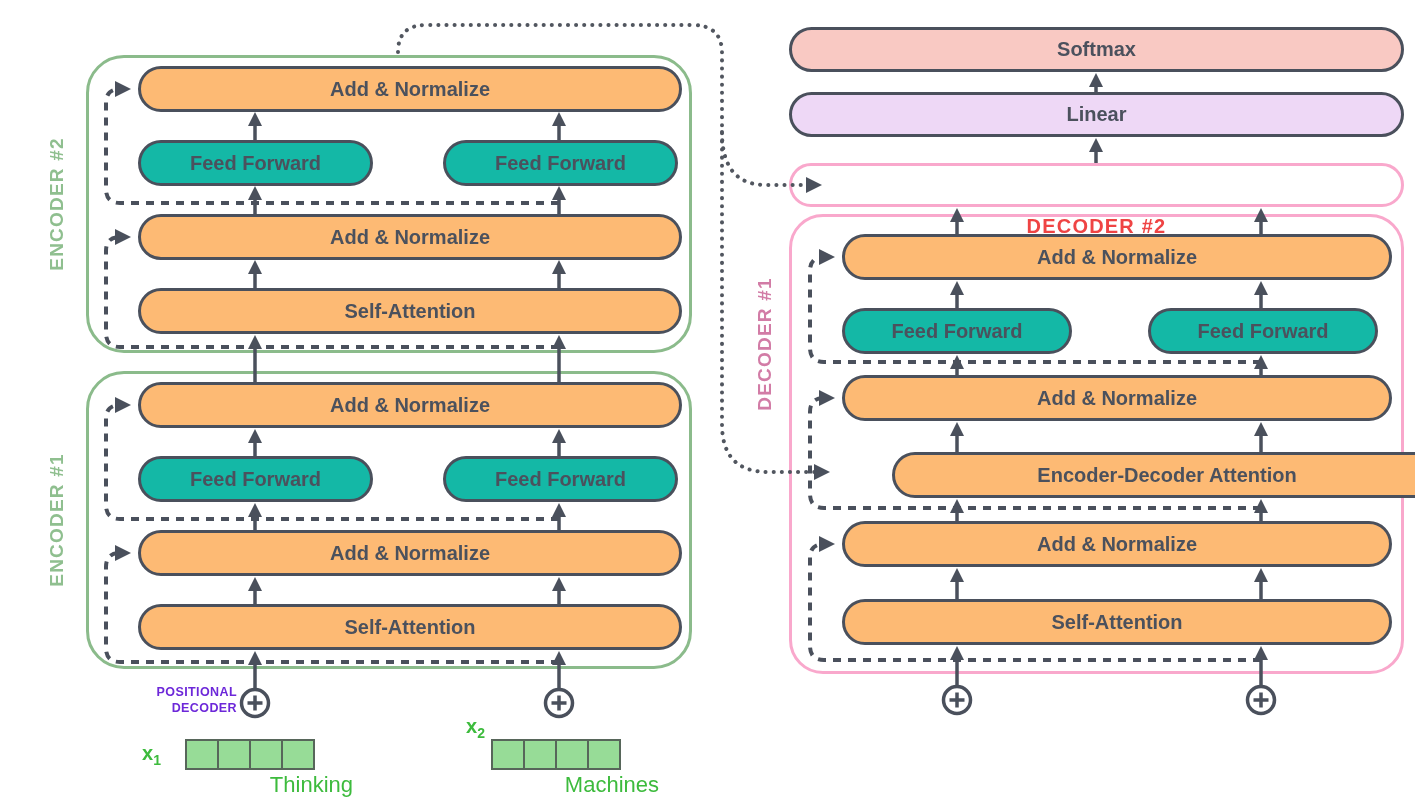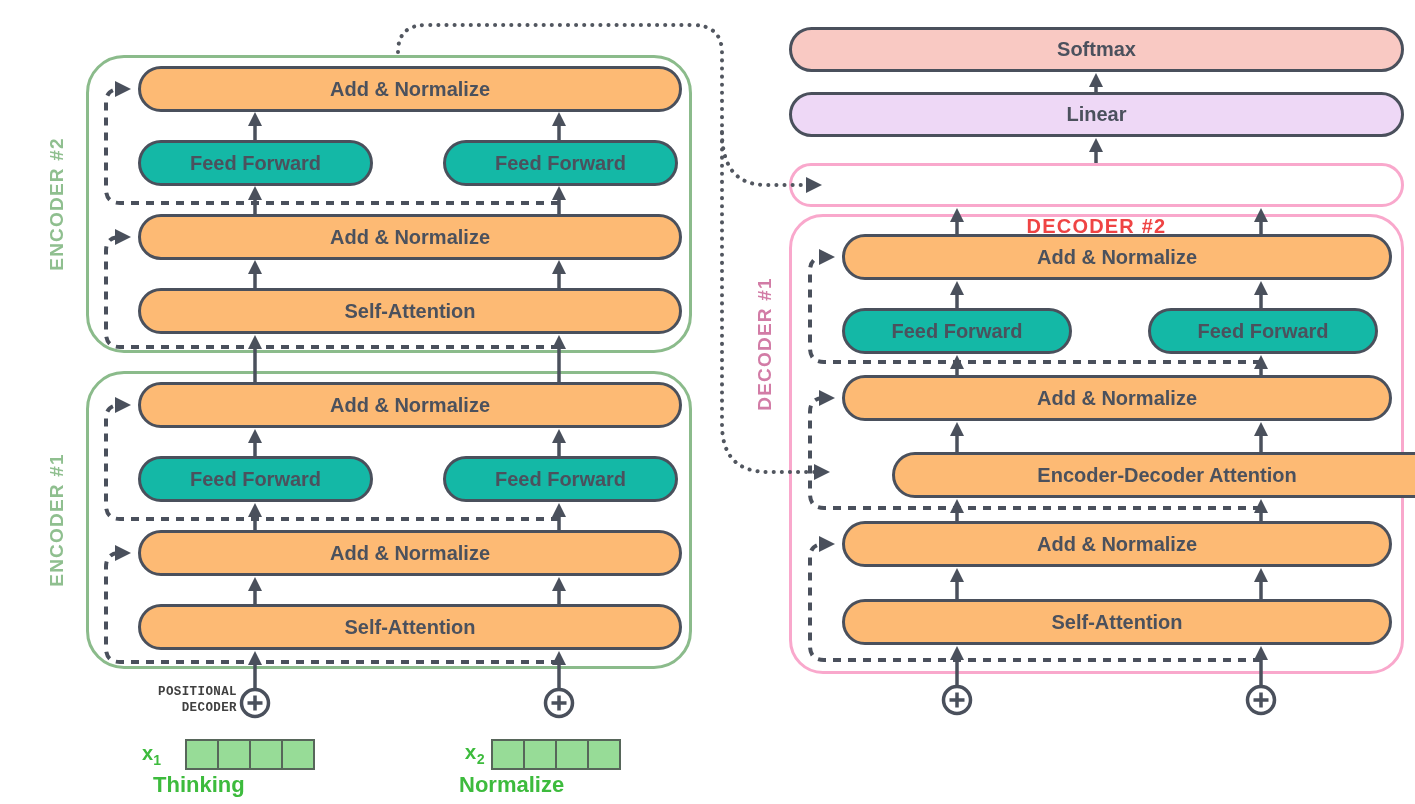--- a/index.html
+++ b/index.html
@@ -25,33 +25,33 @@
   }
   .enc-label{color:#8fbf8f;}
   .dec-label{color:#d27ca6;}
   .dec2-text{
     position:absolute;left:789px;top:163px;width:615px;height:44px;
     display:flex;align-items:center;justify-content:center;
     color:#ef4444;font-size:20px;font-weight:600;letter-spacing:1.2px;margin-top:41px;
   }
   .pos-label{
     position:absolute;left:102px;top:684px;width:135px;text-align:right;
-    font-size:12.5px;font-weight:600;letter-spacing:0.4px;line-height:16px;color:#404040;font-family:Liberation Mono, monospace;
+    font-size:12.5px;font-weight:600;letter-spacing:0.4px;line-height:16px;color:#6d28d9;
   }
   .x-label{
     position:absolute;width:49px;text-align:right;font-size:20px;font-weight:700;color:#3dbb3d;
   }
   .x-label sub{font-size:14px;}
   .emb-row{position:absolute;display:flex;}
   .emb-cell{
     box-sizing:border-box;width:34px;height:31px;background:#97dc97;border:2px solid #57665a;
   }
   .emb-cell + .emb-cell{margin-left:-2px;}
   .word-label{
-    position:absolute;width:200px;text-align:left;font-size:22px;font-weight:700;color:#3dbb3d;
+    position:absolute;width:200px;text-align:right;font-size:22px;font-weight:400;color:#3dbb3d;
   }
   #wires{position:absolute;left:0;top:0;pointer-events:none;}
 </style>
 </head>
 <body>
 
 <div id="canvas">
 
   <div class="enc-box" style="left:86px;top:55px;width:606px;height:298px;"></div>
   <div class="enc-box" style="left:86px;top:371px;width:606px;height:298px;"></div>
@@ -95,28 +95,28 @@
 
   <div class="x-label" style="left:112px;top:742px;"><span>x</span><sub>1</sub></div>
   <div class="emb-row" style="left:185px;top:739px;">
     <div class="emb-cell"></div>
     <div class="emb-cell"></div>
     <div class="emb-cell"></div>
     <div class="emb-cell"></div>
   </div>
   <div class="word-label" style="left:153px;top:772px;">Thinking</div>
 
-  <div class="x-label" style="left:436px;top:742px;font-family:Liberation Mono, monospace;"><span>x</span><sub>2</sub></div>
+  <div class="x-label" style="left:436px;top:715px;"><span>x</span><sub>2</sub></div>
   <div class="emb-row" style="left:491px;top:739px;">
     <div class="emb-cell"></div>
     <div class="emb-cell"></div>
     <div class="emb-cell"></div>
     <div class="emb-cell"></div>
   </div>
-  <div class="word-label" style="left:459px;top:772px;">Normalize</div>
+  <div class="word-label" style="left:459px;top:772px;">Machines</div>
 
   <svg id="wires" width="1415" height="804" viewBox="0 0 1415 804">
     <defs>
       <marker id="ah" viewBox="0 0 10 10" refX="5" refY="5" markerWidth="4" markerHeight="4" orient="auto-start-reverse">
         <path d="M0,0 L10,5 L0,10 z" fill="#4a505c"></path>
       </marker>
     </defs>
 
     <g stroke="#4a505c" stroke-width="3.5" fill="none">
 

